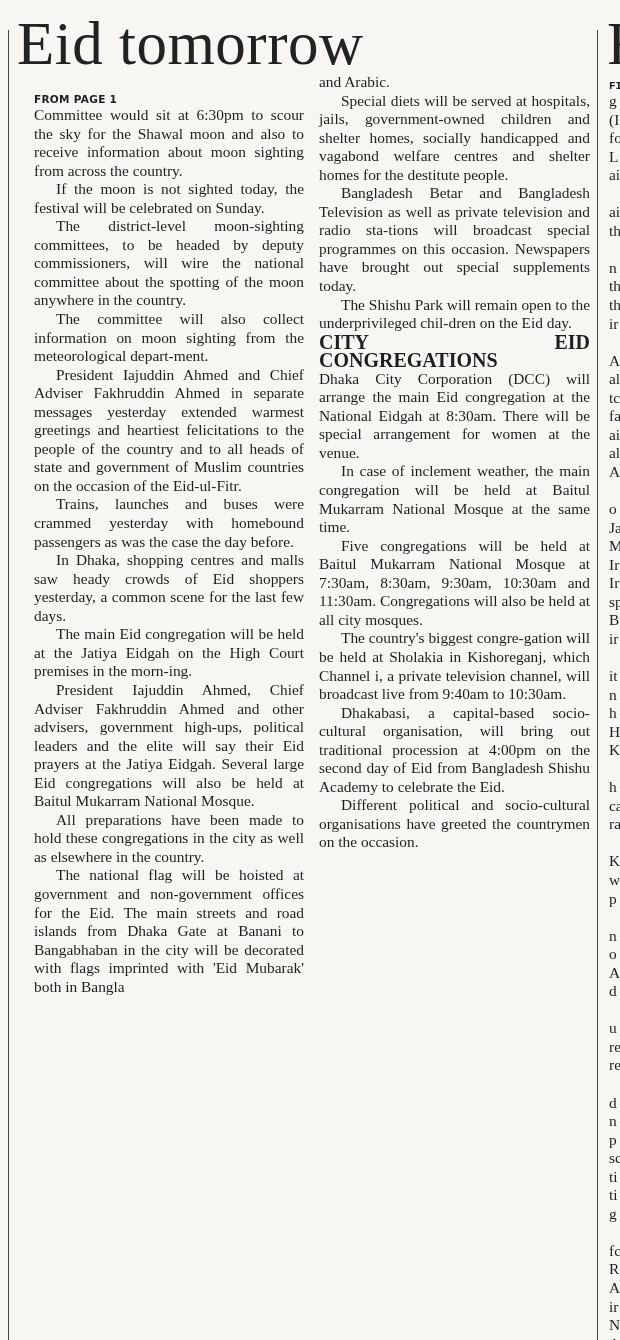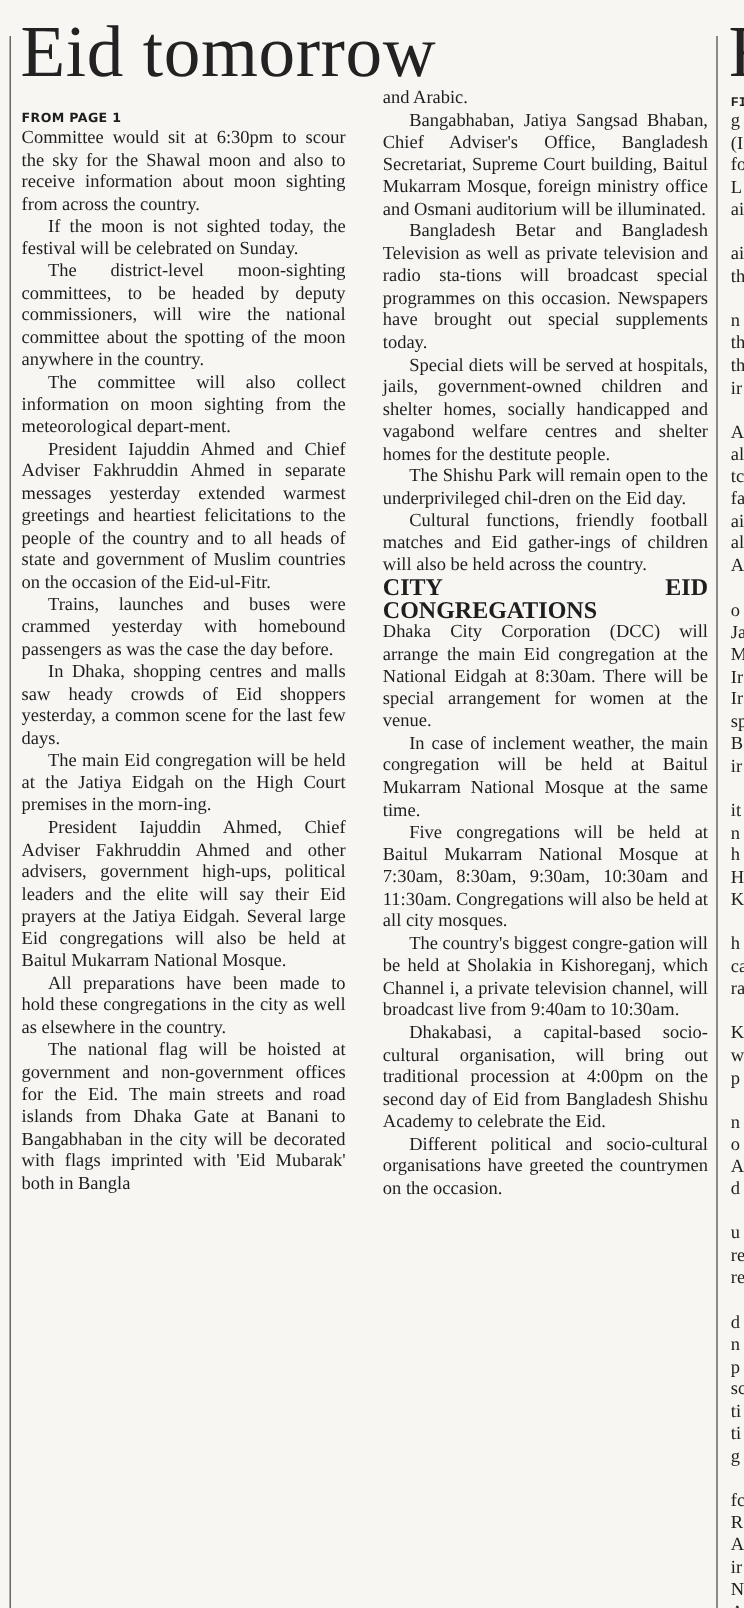--- a/index.html
+++ b/index.html
@@ -16,21 +16,21 @@
   .headline {
     position: absolute; left: 17px; top: 12px;
     font-size: 61px; line-height: 64px; letter-spacing: 0.5px;
     color: #222; font-weight: normal; margin: 0;
   }
   .col {
     position: absolute; top: 93px; width: 270px;
     font-size: 15.4px; line-height: 18.55px;
     text-align: justify; hyphens: manual;
   }
-  .col1 { left: 18px; }
+  .col1 { left: 34px; }
   .col2 { left: 319px; top: 73px; width: 271px; }
   .kicker {
     font-family: "DejaVu Sans", "Liberation Sans", sans-serif;
     font-weight: bold; font-size: 10.5px; line-height: 13px; letter-spacing: 0.3px;
     display: block; margin-bottom: 0px;
   }
   .col p { margin: 0; text-indent: 22px; }
   .col p.noindent { text-indent: 0; }
   .subhead { font-weight: bold; text-indent: 0 !important; font-size: 20px; }
   .next-col {
@@ -61,25 +61,23 @@
     <p>Trains, launches and buses were crammed yesterday with homebound passengers as was the case the day before.</p>
     <p>In Dhaka, shopping centres and malls saw heady crowds of Eid shoppers yesterday, a common scene for the last few days.</p>
     <p>The main Eid congregation will be held at the Jatiya Eidgah on the High Court premises in the morn-ing.</p>
     <p>President Iajuddin Ahmed, Chief Adviser Fakhruddin Ahmed and other advisers, government high-ups, political leaders and the elite will say their Eid prayers at the Jatiya Eidgah. Several large Eid congregations will also be held at Baitul Mukarram National Mosque.</p>
     <p>All preparations have been made to hold these congregations in the city as well as elsewhere in the country.</p>
     <p>The national flag will be hoisted at government and non-government offices for the Eid. The main streets and road islands from Dhaka Gate at Banani to Bangabhaban in the city will be decorated with flags imprinted with 'Eid Mubarak' both in Bangla</p>
   </div>
 
   <div class="col col2">
     <p class="noindent">and Arabic.</p>
-    <p>Bangabhaban, Jatiya Sangsad Bhaban, Chief Adviser's Office, Bangladesh Secretariat, Supreme Court building, Baitul Mukarram Mosque, foreign ministry office and Osmani auditorium will be illuminated.</p>
+    <p>Special diets will be served at hospitals, jails, government-owned children and shelter homes, socially handicapped and vagabond welfare centres and shelter homes for the destitute people.</p>
     <p>Bangladesh Betar and Bangladesh Television as well as private television and radio sta-tions will broadcast special programmes on this occasion. Newspapers have brought out special supplements today.</p>
-    <p>Special diets will be served at hospitals, jails, government-owned children and shelter homes, socially handicapped and vagabond welfare centres and shelter homes for the destitute people.</p>
     <p>The Shishu Park will remain open to the underprivileged chil-dren on the Eid day.</p>
-    <p>Cultural functions, friendly football matches and Eid gather-ings of children will also be held across the country.</p>
     <p class="subhead">CITY EID CONGREGATIONS</p>
     <p class="noindent">Dhaka City Corporation (DCC) will arrange the main Eid congregation at the National Eidgah at 8:30am. There will be special arrangement for women at the venue.</p>
     <p>In case of inclement weather, the main congregation will be held at Baitul Mukarram National Mosque at the same time.</p>
     <p>Five congregations will be held at Baitul Mukarram National Mosque at 7:30am, 8:30am, 9:30am, 10:30am and 11:30am. Congregations will also be held at all city mosques.</p>
     <p>The country's biggest congre-gation will be held at Sholakia in Kishoreganj, which Channel i, a private television channel, will broadcast live from 9:40am to 10:30am.</p>
     <p>Dhakabasi, a capital-based socio-cultural organisation, will bring out traditional procession at 4:00pm on the second day of Eid from Bangladesh Shishu Academy to celebrate the Eid.</p>
     <p>Different political and socio-cultural organisations have greeted the countrymen on the occasion.</p>
   </div>
 
   <div class="rule-mid"></div>

